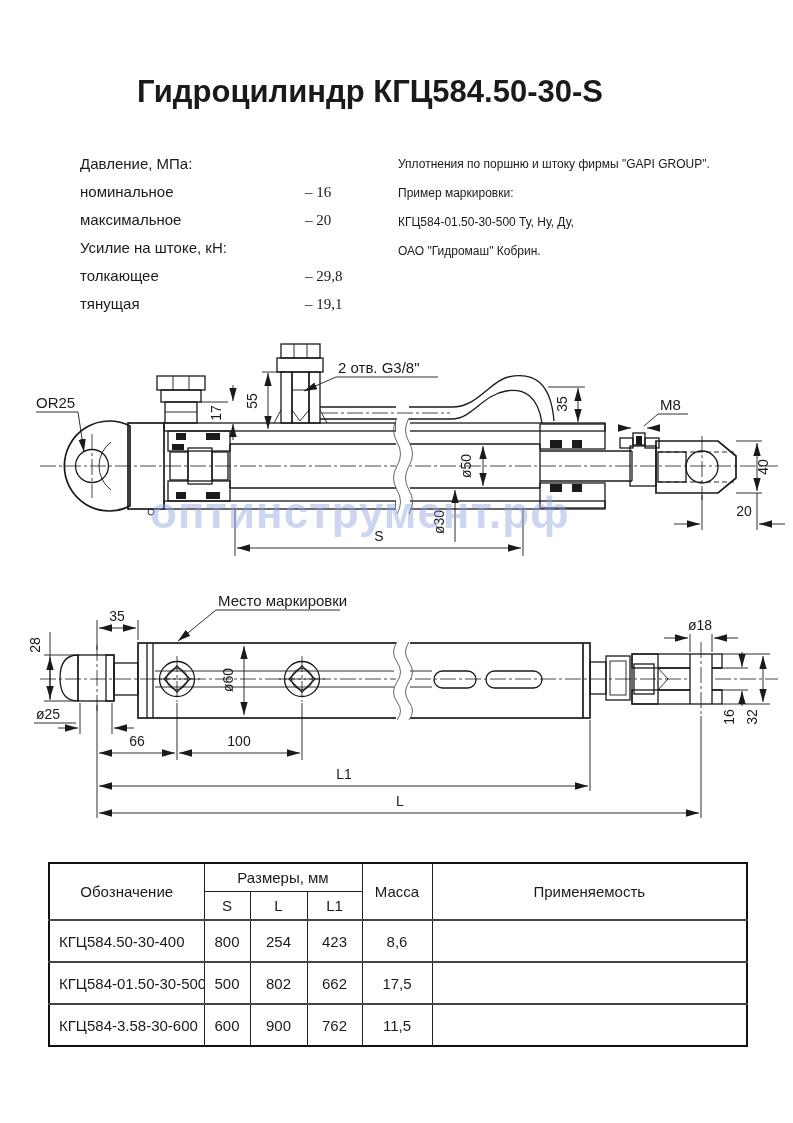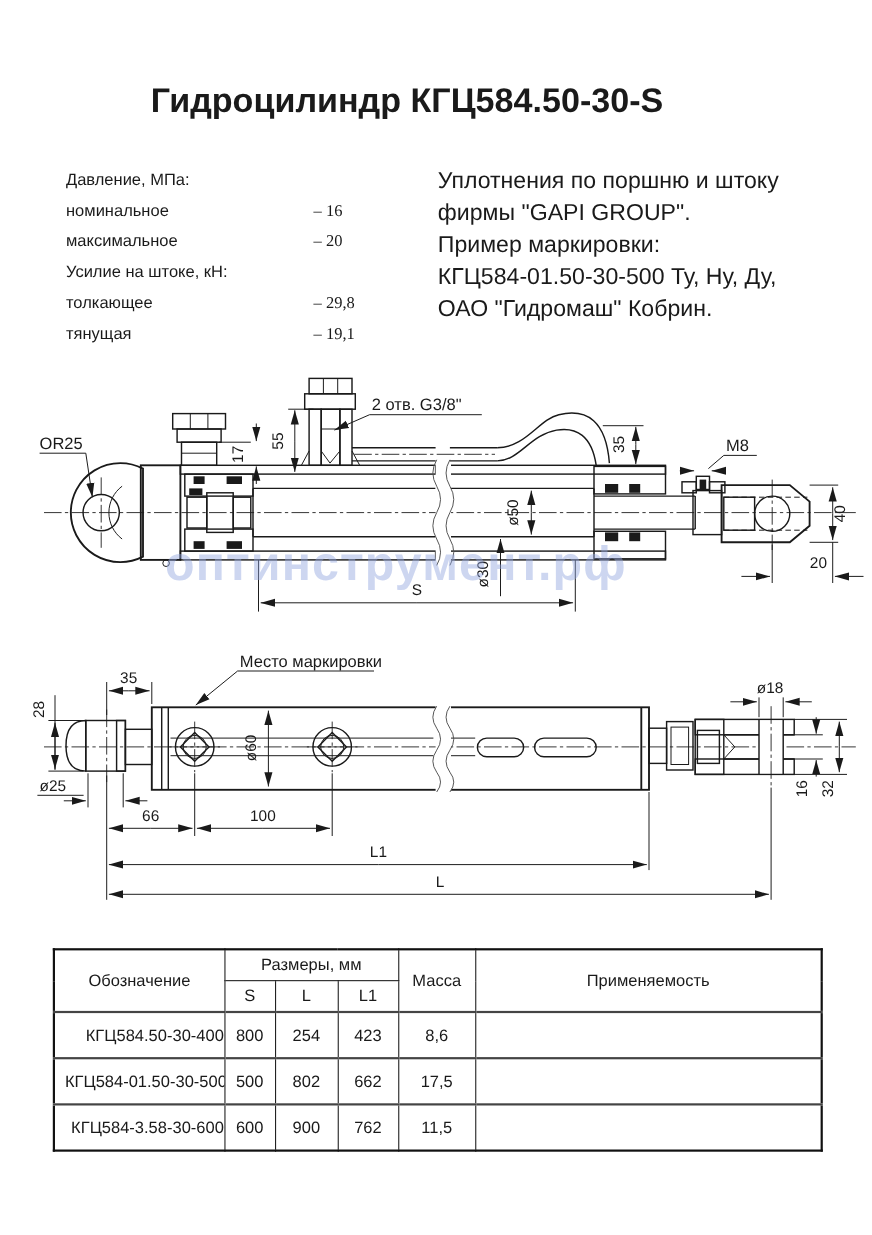--- a/index.html
+++ b/index.html
@@ -1,23 +1,23 @@
 <!DOCTYPE html>
 <html><head>
 <meta charset="utf-8">
 <style>
   html,body{margin:0;padding:0;background:#e8e8e8;}
   #sheet{position:relative;width:793px;height:1123px;background:#ffffff;margin:0 auto;
          font-family:"Liberation Sans",sans-serif;color:#1a1a1a;overflow:hidden;}
   .title{position:absolute;left:0;top:74px;width:740px;text-align:center;
          font-size:31px;font-weight:600;letter-spacing:0px;}
-  .specs{position:absolute;left:60px;top:150px;width:320px;font-size:15px;}
+  .specs{position:absolute;left:80px;top:150px;width:320px;font-size:15px;}
   .spec-row{position:relative;height:28px;line-height:28px;}
   .spec-val{position:absolute;left:225px;top:0;font-family:Liberation Serif, serif;}
-  .notes{position:absolute;left:398px;top:150px;width:360px;font-size:21px;line-height:29px;}
+  .notes{position:absolute;left:398px;top:150px;width:360px;font-size:12px;line-height:29px;}
   .wm{position:absolute;left:150px;top:488px;font-size:44px;font-weight:bold;
       letter-spacing:1px;opacity:0.45;z-index:5;pointer-events:none;}
   svg{position:absolute;left:0;}
   svg text{font-family:"Liberation Sans",sans-serif;fill:#1a1a1a;stroke:none;}
   .dimtxt{font-size:14px;}
   .lbltxt{font-size:15px;}
   .ln{stroke:#1a1a1a;stroke-width:1.3;fill:none;}
   .thick{stroke-width:1.7;}
   .thin{stroke-width:0.9;}
   .cl{stroke:#1a1a1a;stroke-width:0.8;fill:none;stroke-dasharray:16 3 3 3;}
@@ -27,21 +27,21 @@
   .blk{fill:#1a1a1a;stroke:none;}
   .brk{stroke:#555;stroke-width:0.9;fill:none;}
   
   .tblwrap{position:absolute;left:48px;top:862px;}
   table.spec{border-collapse:collapse;table-layout:fixed;width:698px;font-size:15px;}
   table.spec th,table.spec td{border:1px solid #222;font-weight:normal;text-align:center;
       padding:0;overflow:hidden;white-space:nowrap;}
   table.spec{border:2px solid #111;}
   table.spec th{height:27px;}
   table.spec td{height:40px;}
-  table.spec td.desig{text-align:right;padding-left:9px;}
+  table.spec td.desig{text-align:left;padding-left:9px;}
   table.spec tr.datarow td{border-top:2px solid #444;}
   .col-desig{width:155px}.col-s{width:46px}.col-l{width:57px}.col-l1{width:55px}
   .col-mass{width:70px}.col-app{width:315px}
 </style>
 </head>
 <body>
 
 <div id="sheet">
 
   <div class="title">Гидроцилиндр КГЦ584.50-30-S</div>

